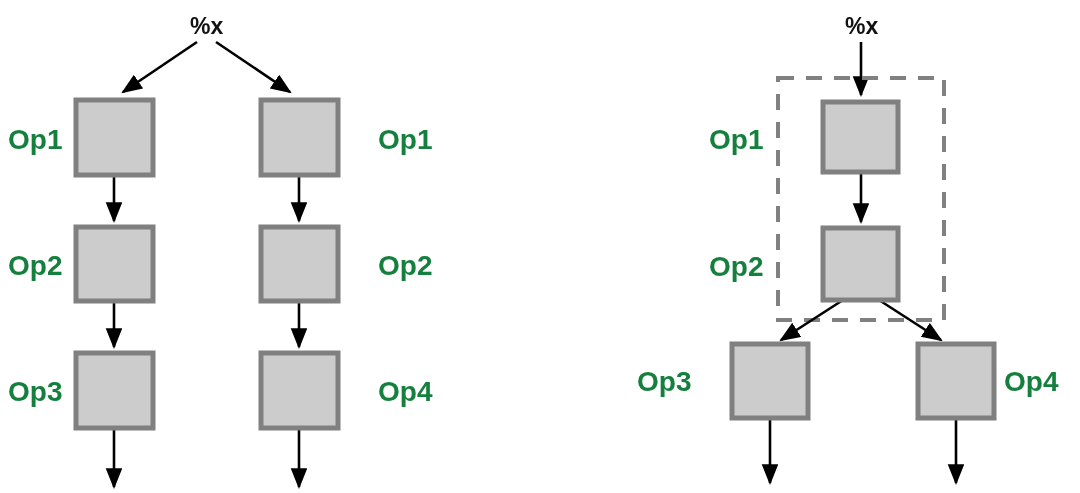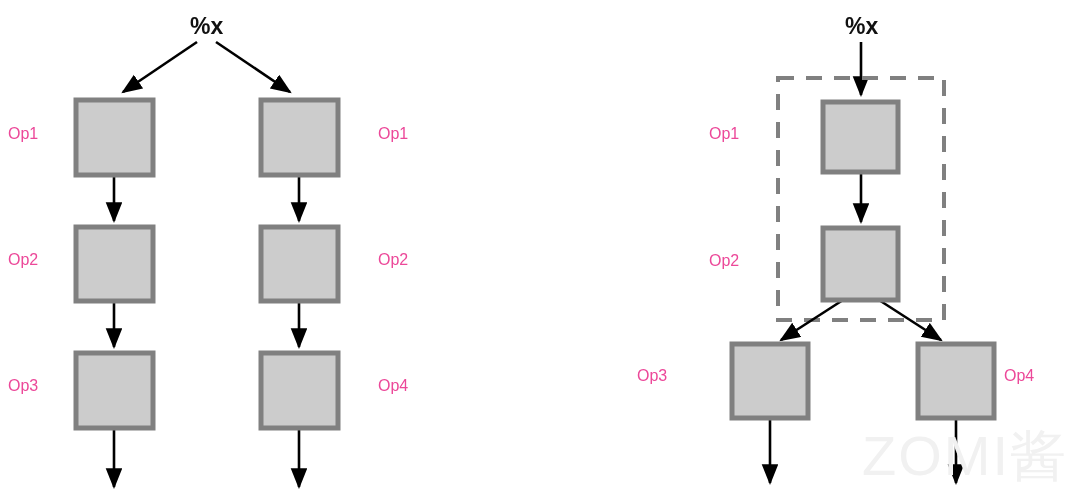--- a/index.html
+++ b/index.html
@@ -24,24 +24,25 @@
   .svg-layer {
     position: absolute;
     left: 0;
     top: 0;
     width: 1080px;
     height: 493px;
   }
   .node-label {
     position: absolute;
     font-family: "Liberation Sans", sans-serif;
-    font-size: 16px;
-    color: #ec4899;
+    font-size: 28px;
+    color: #15803d;
     white-space: nowrap;
     line-height: 1;
+    font-weight: bold;
   }
   .var-label {
     position: absolute;
     font-family: "Liberation Sans", sans-serif;
     font-size: 23px;
     font-weight: 600;
     color: #111111;
     white-space: nowrap;
     line-height: 1;
   }
@@ -121,15 +122,14 @@
   <div class="node-label" style="left:378px; top:252px;">Op2</div>
   <div class="node-label" style="left:378px; top:378px;">Op4</div>
 
   <div class="var-label" style="left:845px; top:15px;">%x</div>
 
   <div class="node-label" style="left:709px; top:126px;">Op1</div>
   <div class="node-label" style="left:709px; top:253px;">Op2</div>
   <div class="node-label" style="left:637px; top:368px;">Op3</div>
   <div class="node-label" style="left:1004px; top:368px;">Op4</div>
 
-  <div class="watermark" style="left:862px; top:428px;">ZOMI酱</div>
 
 </div>
 
 </body></html>

